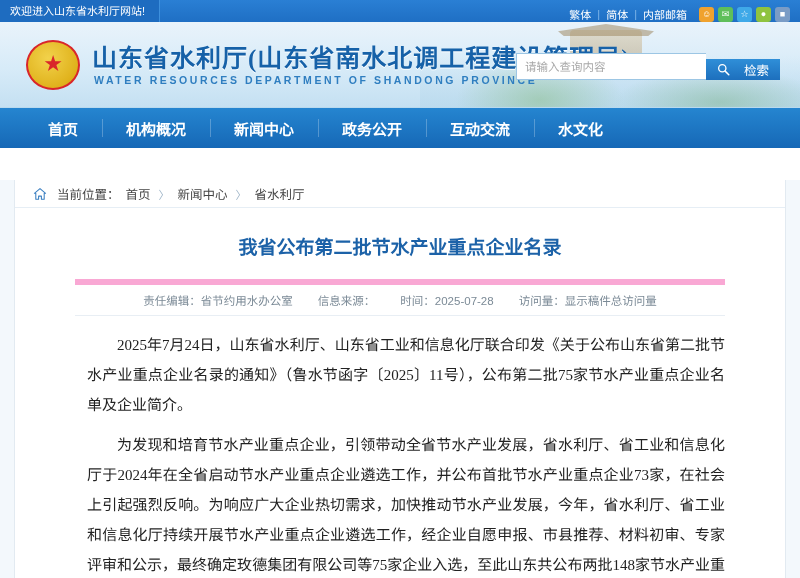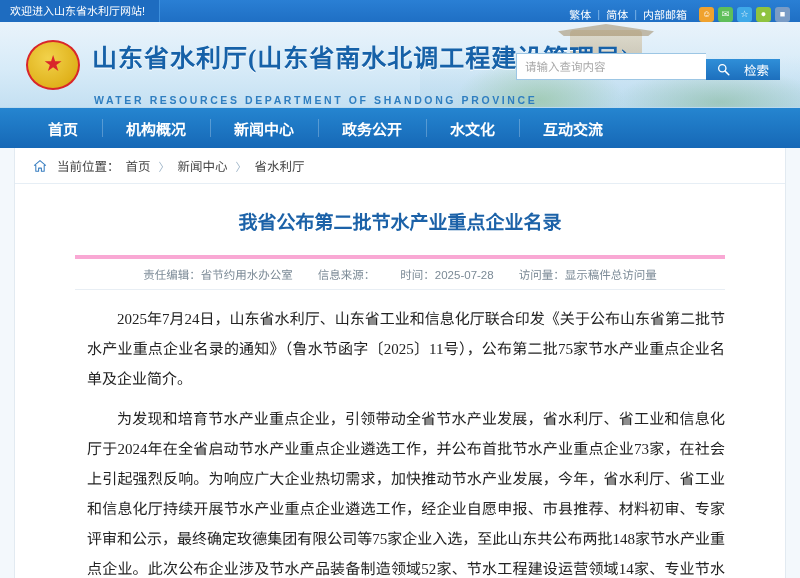--- a/index.html
+++ b/index.html
@@ -116,21 +116,20 @@
     text-shadow: 0 1px 0 #ffffff;
     white-space: nowrap;
   }
   .site-subtitle {
     position: absolute; left: 94px; top: 52px;
     font-size: 10.5px;
     letter-spacing: 2.6px;
     color: #2f7ec0;
     font-weight: bold;
     white-space: nowrap;
-    margin-top: 20px;
   }
   .search-wrap {
     position: absolute;
     right: 20px; top: 28px;
     display: flex;
     align-items: flex-end;
     height: 30px;
   }
   .search-input {
     width: 190px;
@@ -193,48 +192,49 @@
   .content-card {
     margin: 0 14px;
     background: #ffffff;
     border: 1px solid #e2eaf1;
     border-top: none;
     min-height: 420px;
   }
 
   
   .breadcrumb {
-    height: 36px;
+    height: 28px;
     display: flex;
     align-items: center;
     padding: 0 18px;
     font-size: 12.5px;
     color: #555555;
     border-bottom: 1px solid #e6eef5;
     gap: 6px;
     background: #ffffff;
+    margin-top: 32px;
   }
   .home-icon { color: #3a7fc1; display: inline-flex; margin-right: 4px; }
   .crumb-label { color: #444444; }
   .crumb-link { color: #444444; text-decoration: none; }
   .crumb-sep { color: #9fb5c8; font-size: 11px; padding: 0 2px; }
 
   
   .article { padding: 18px 60px 10px 60px; }
   .article-title {
     text-align: center;
     font-size: 19px;
     font-weight: bold;
     color: #1c62a8;
-    font-family: Liberation Mono, monospace;
+    font-family: Liberation Sans, sans-serif;
     line-height: 1.5;
     margin: 8px 0 16px 0;
   }
   .meta-bar {
-    border-top: 4px solid #f9a8d4;
+    border-top: 6px solid #f9a8d4;
     border-bottom: 1px solid #e8eef4;
     display: flex;
     align-items: flex-start;
     justify-content: center;
     gap: 25px;
     font-size: 11.5px;
     color: #7b8a96;
     padding: 7px 0;
     flex-wrap: wrap;
   }
@@ -306,24 +306,24 @@
   <div class="nav-item">
       <span>机构概况</span>
     </div>
   <div class="nav-item">
       <span>新闻中心</span>
     </div>
   <div class="nav-item">
       <span>政务公开</span>
     </div>
   <div class="nav-item">
+      <span>互动交流</span>
+    </div>
+  <div class="nav-item">
       <span>水文化</span>
-    </div>
-  <div class="nav-item">
-      <span>互动交流</span>
     </div>
 </div>
 
 <div class="page">
   <div class="content-card">
 
     <div class="breadcrumb">
       <span class="home-icon">
         <svg width="14" height="14" viewBox="0 0 16 16" aria-hidden="true">
           <path d="M8 1.8 1.6 7.2h1.6V14h3.2v-3.6h3.2V14h3.2V7.2h1.6z" fill="none" stroke="#3a7fc1" stroke-width="1.2" stroke-linejoin="round"></path>

